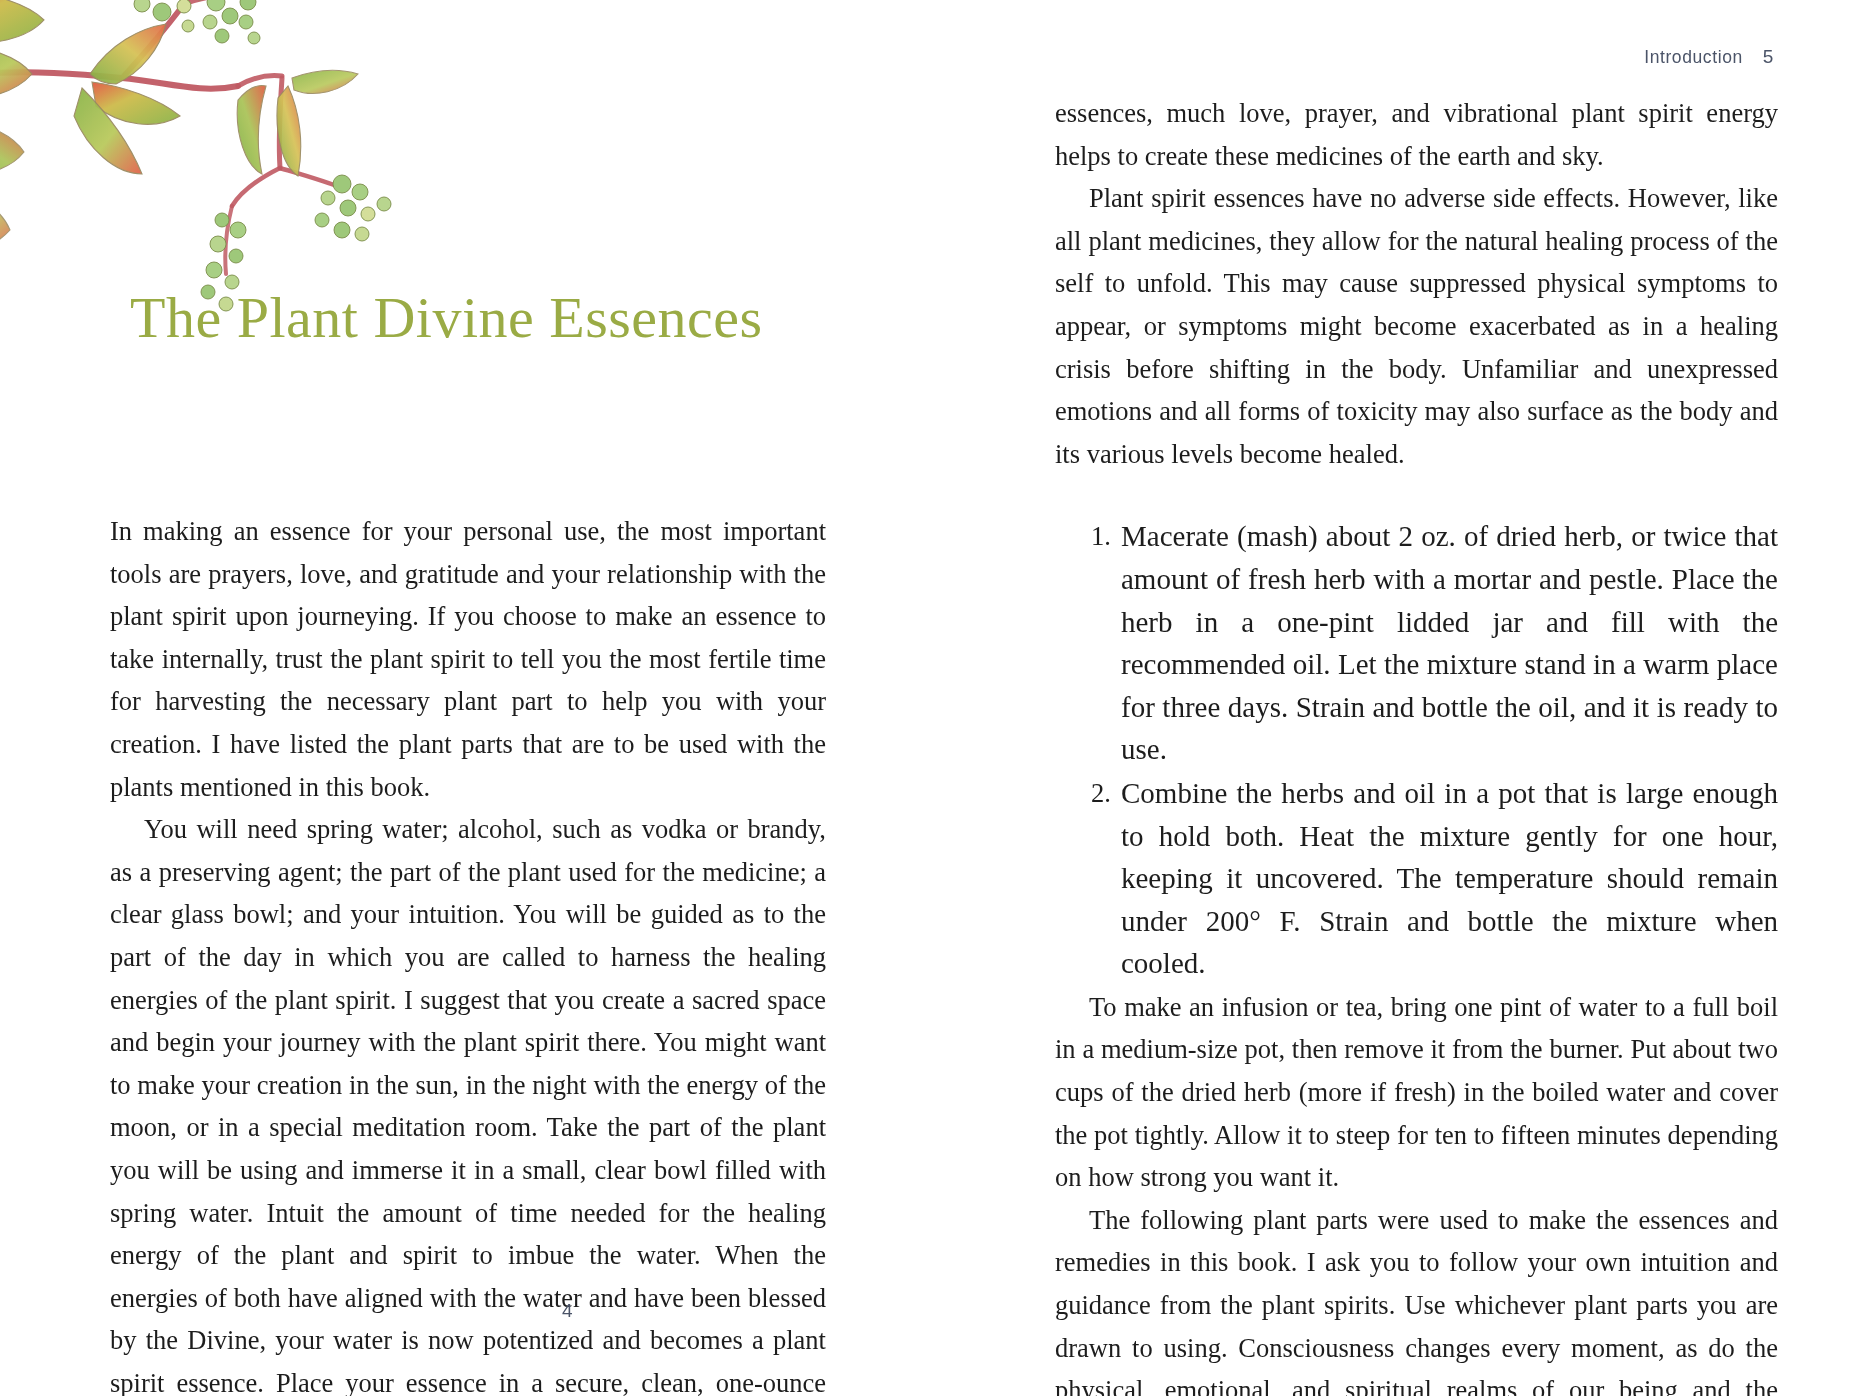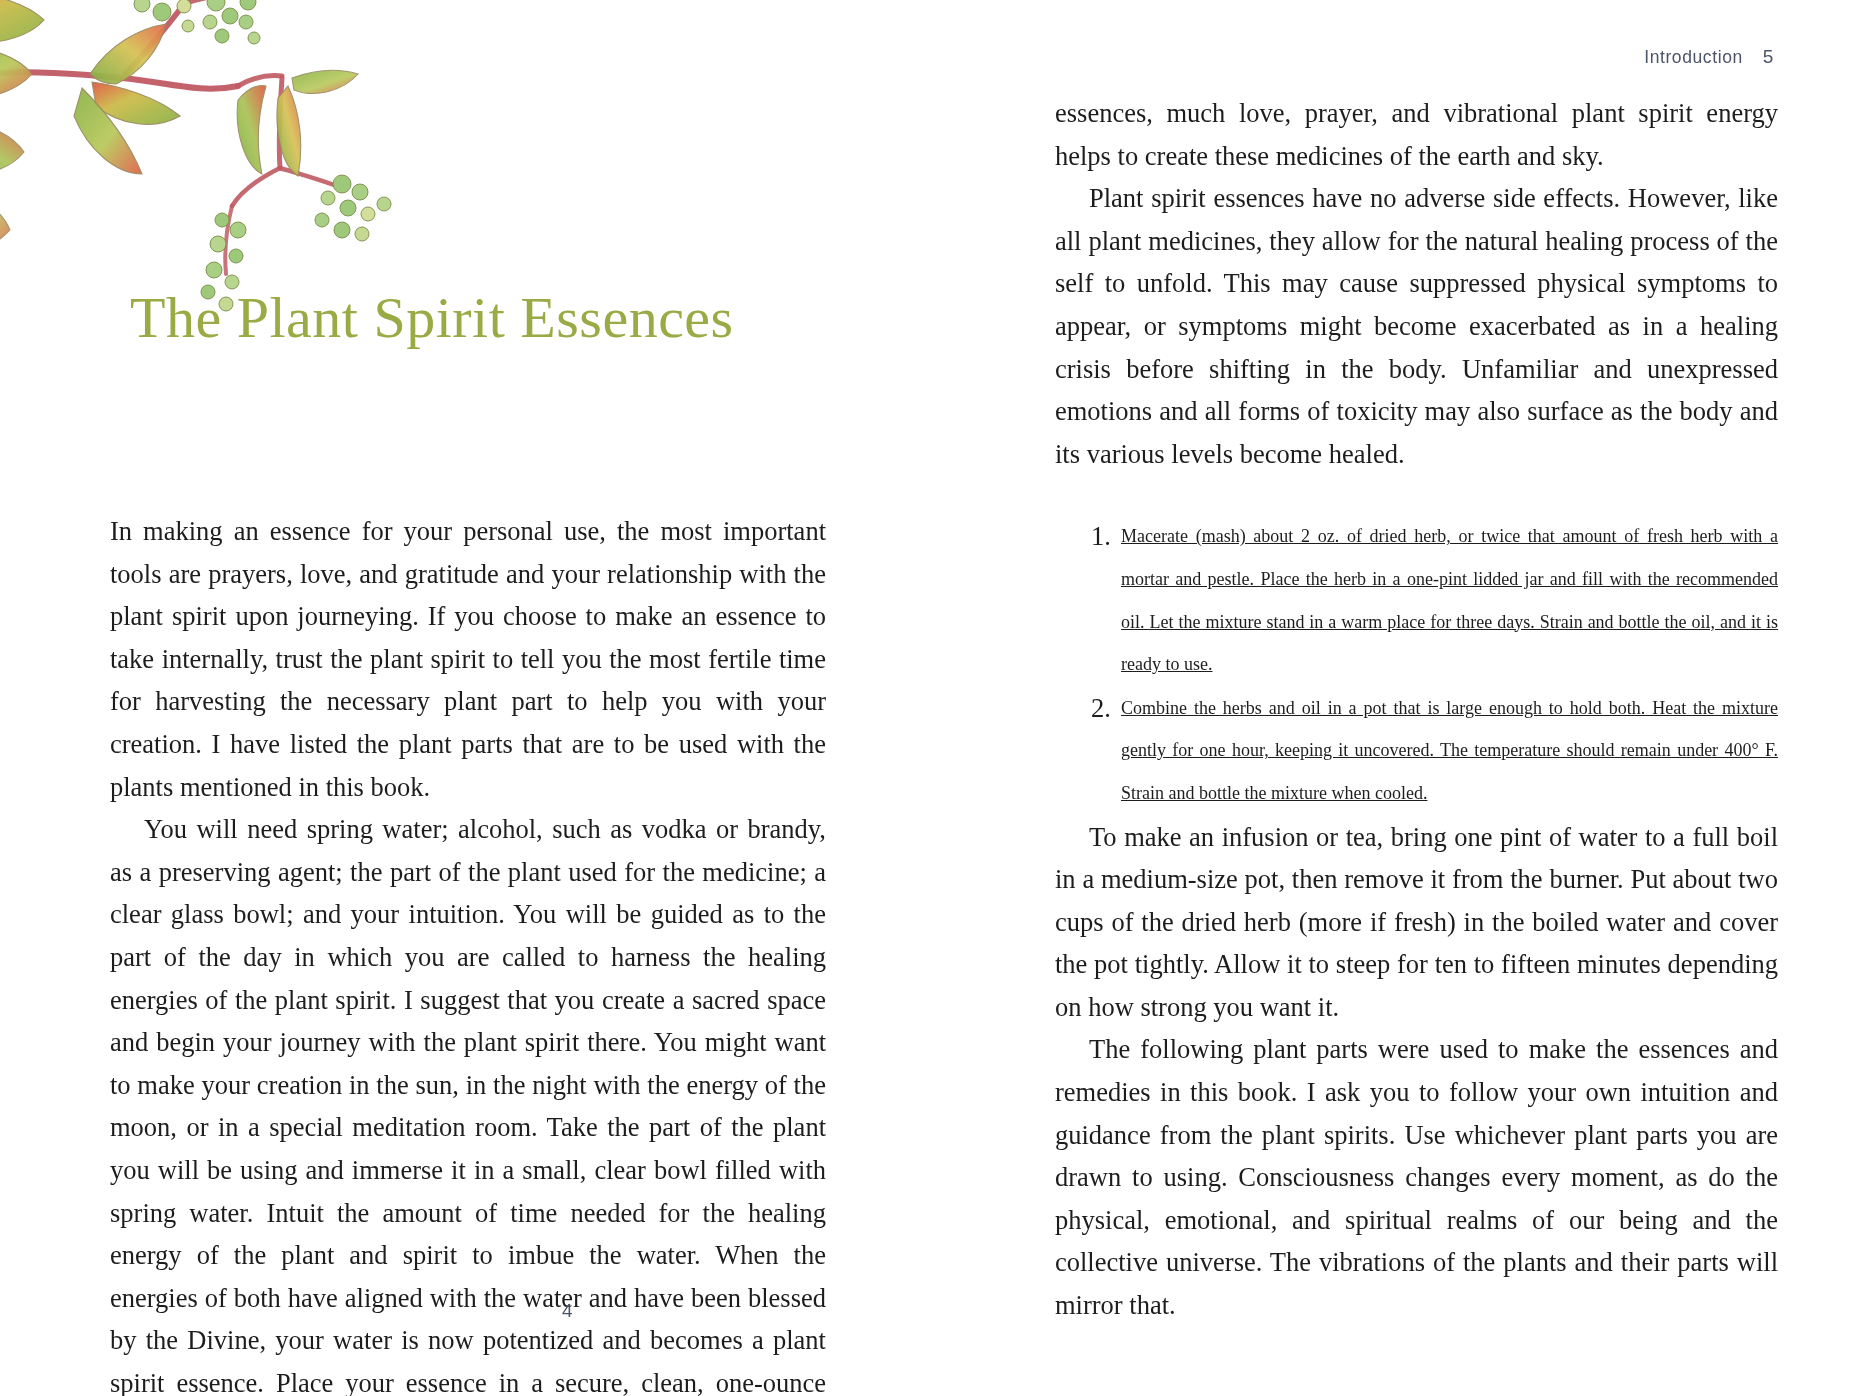--- a/index.html
+++ b/index.html
@@ -103,26 +103,25 @@
   ol.steps {
     margin: 40px 0 0 0;
     padding: 0;
     list-style: none;
     counter-reset: step;
   }
   ol.steps li {
     position: relative;
     counter-increment: step;
     padding-left: 66px;
-    font-size: 18px;
+    font-size: 29px;
     line-height: 42.6px;
     text-align: justify;
     color: #1d1d1d;
     margin-bottom: 1px;
-    text-decoration: underline;
   }
   ol.steps li::before {
     content: counter(step) ".";
     position: absolute;
     left: 36px;
     top: 0;
     font-size: 26.5px;
     line-height: 42.6px;
     color: #1d1d1d;
   }
@@ -234,41 +233,41 @@
     </svg>
   </div>
 
   <div class="running-head">
     <span>Introduction</span>
     <span class="folio">5</span>
   </div>
 
   <div class="col col-left">
 
-    <h1 class="chapter-title">The Plant Spirit Essences</h1>
+    <h1 class="chapter-title">The Plant Divine Essences</h1>
 
     <div class="body-block">
       <p class="para">In making an essence for your personal use, the most important tools are prayers, love, and gratitude and your relationship with the plant spirit upon journeying. If you choose to make an essence to take internally, trust the plant spirit to tell you the most fertile time for harvesting the necessary plant part to help you with your creation. I have listed the plant parts that are to be used with the plants mentioned in this book.</p>
       <p class="para indent">You will need spring water; alcohol, such as vodka or brandy, as a preserving agent; the part of the plant used for the medicine; a clear glass bowl; and your intuition. You will be guided as to the part of the day in which you are called to harness the healing energies of the plant spirit. I suggest that you create a sacred space and begin your journey with the plant spirit there. You might want to make your creation in the sun, in the night with the energy of the moon, or in a special meditation room. Take the part of the plant you will be using and immerse it in a small, clear bowl filled with spring water. Intuit the amount of time needed for the healing energy of the plant and spirit to imbue the water. When the energies of both have aligned with the water and have been blessed by the Divine, your water is now potentized and becomes a plant spirit essence. Place your essence in a secure, clean, one-ounce bottle in a proportion of four parts essence to one part alcohol, and your process is complete. The alcohol secures the earth element, while the plant spirit essence holds the space for the etheric. In making the</p>
     </div>
 
     <div class="folio-bottom">4</div>
   </div>
 
   <div class="col col-right">
     <div class="body-block">
 
       <p class="para">essences, much love, prayer, and vibrational plant spirit energy helps to create these medicines of the earth and sky.</p>
 
       <p class="para indent">Plant spirit essences have no adverse side effects. However, like all plant medicines, they allow for the natural healing process of the self to unfold. This may cause suppressed physical symptoms to appear, or symptoms might become exacerbated as in a healing crisis before shifting in the body. Unfamiliar and unexpressed emotions and all forms of toxicity may also surface as the body and its various levels become healed.</p>
 
 
       <ol class="steps">
         <li>Macerate (mash) about 2 oz. of dried herb, or twice that amount of fresh herb with a mortar and pestle. Place the herb in a one-pint lidded jar and fill with the recommended oil. Let the mixture stand in a warm place for three days. Strain and bottle the oil, and it is ready to use.</li>
-        <li>Combine the herbs and oil in a pot that is large enough to hold both. Heat the mixture gently for one hour, keeping it uncovered. The temperature should remain under 400° F. Strain and bottle the mixture when cooled.</li>
+        <li>Combine the herbs and oil in a pot that is large enough to hold both. Heat the mixture gently for one hour, keeping it uncovered. The temperature should remain under 200° F. Strain and bottle the mixture when cooled.</li>
       </ol>
 
       <p class="para indent after-list">To make an infusion or tea, bring one pint of water to a full boil in a medium-size pot, then remove it from the burner. Put about two cups of the dried herb (more if fresh) in the boiled water and cover the pot tightly. Allow it to steep for ten to fifteen minutes depending on how strong you want it.</p>
 
       <p class="para indent">The following plant parts were used to make the essences and remedies in this book. I ask you to follow your own intuition and guidance from the plant spirits. Use whichever plant parts you are drawn to using. Consciousness changes every moment, as do the physical, emotional, and spiritual realms of our being and the collective universe. The vibrations of the plants and their parts will mirror that.</p>
     </div>
   </div>
 
 </div>
 

